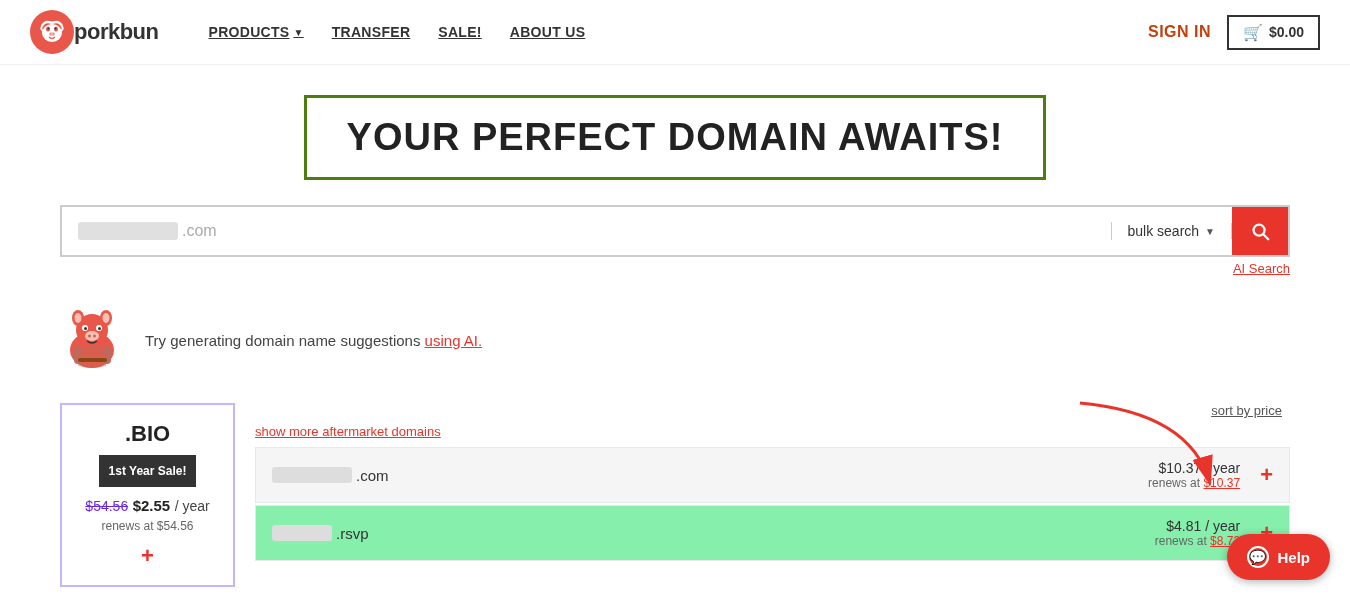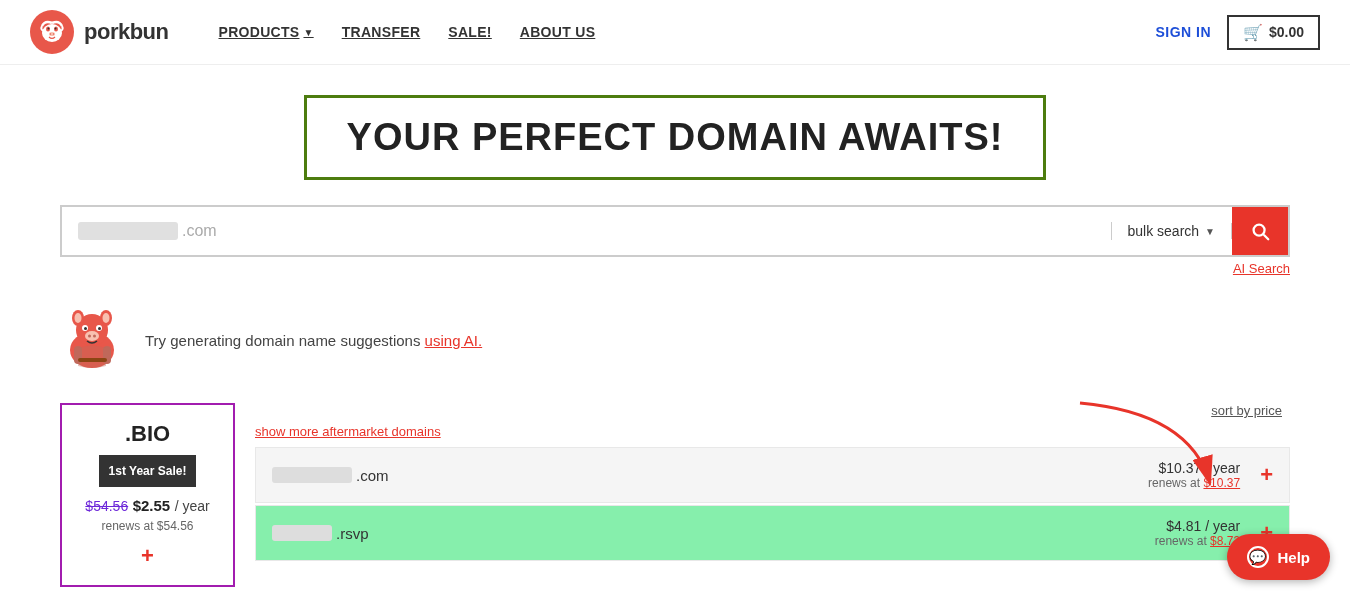--- a/index.html
+++ b/index.html
@@ -9,21 +9,20 @@
     .header {
       display: flex;
       align-items: center;
       padding: 10px 30px;
       border-bottom: 1px solid #eee;
       height: 65px;
     }
     .logo-area {
       display: flex;
       align-items: center;
-      gap: 10px;
       text-decoration: none;
       color: #333;
     }
     .logo-circle {
       width: 44px;
       height: 44px;
       border-radius: 50%;
       background: #e8574a;
       display: flex;
       align-items: center;
@@ -59,23 +58,23 @@
     .nav .products-link .arrow-down {
       font-size: 10px;
     }
     .header-right {
       margin-left: auto;
       display: flex;
       align-items: center;
       gap: 16px;
     }
     .sign-in-btn {
-      font-size: 14px;
+      font-size: 16px;
       font-weight: 600;
-      color: #1d4ed8;
+      color: #c2410c;
       cursor: pointer;
       text-decoration: none;
       letter-spacing: 0.5px;
     }
     .cart-btn {
       border: 2px solid #333;
       padding: 6px 14px;
       font-size: 14px;
       font-weight: 600;
       cursor: pointer;
@@ -199,21 +198,21 @@
       gap: 20px;
       position: relative;
     }
 
     
     .tld-column {
       width: 175px;
       flex-shrink: 0;
     }
     .tld-card {
-      border: 2px solid #a21caf;
+      border: 2px solid #c4b5fd;
       padding: 16px;
       text-align: center;
     }
     .tld-name {
       font-size: 22px;
       font-weight: 700;
       color: #222;
       margin-bottom: 8px;
     }
     .sale-badge {

